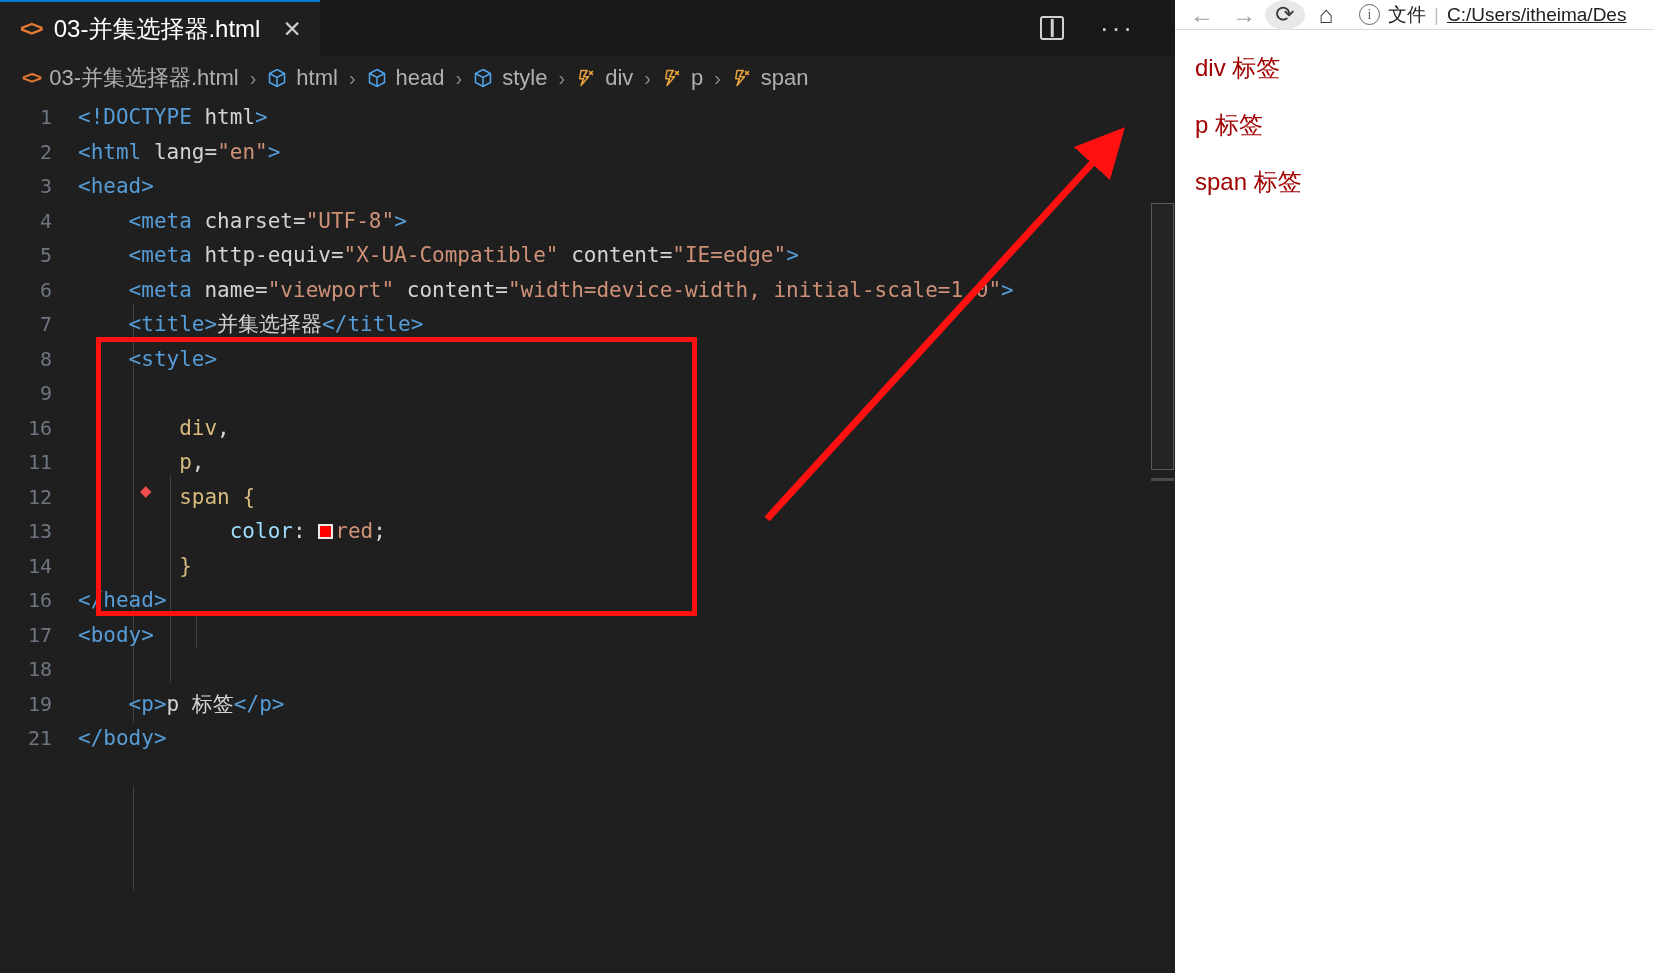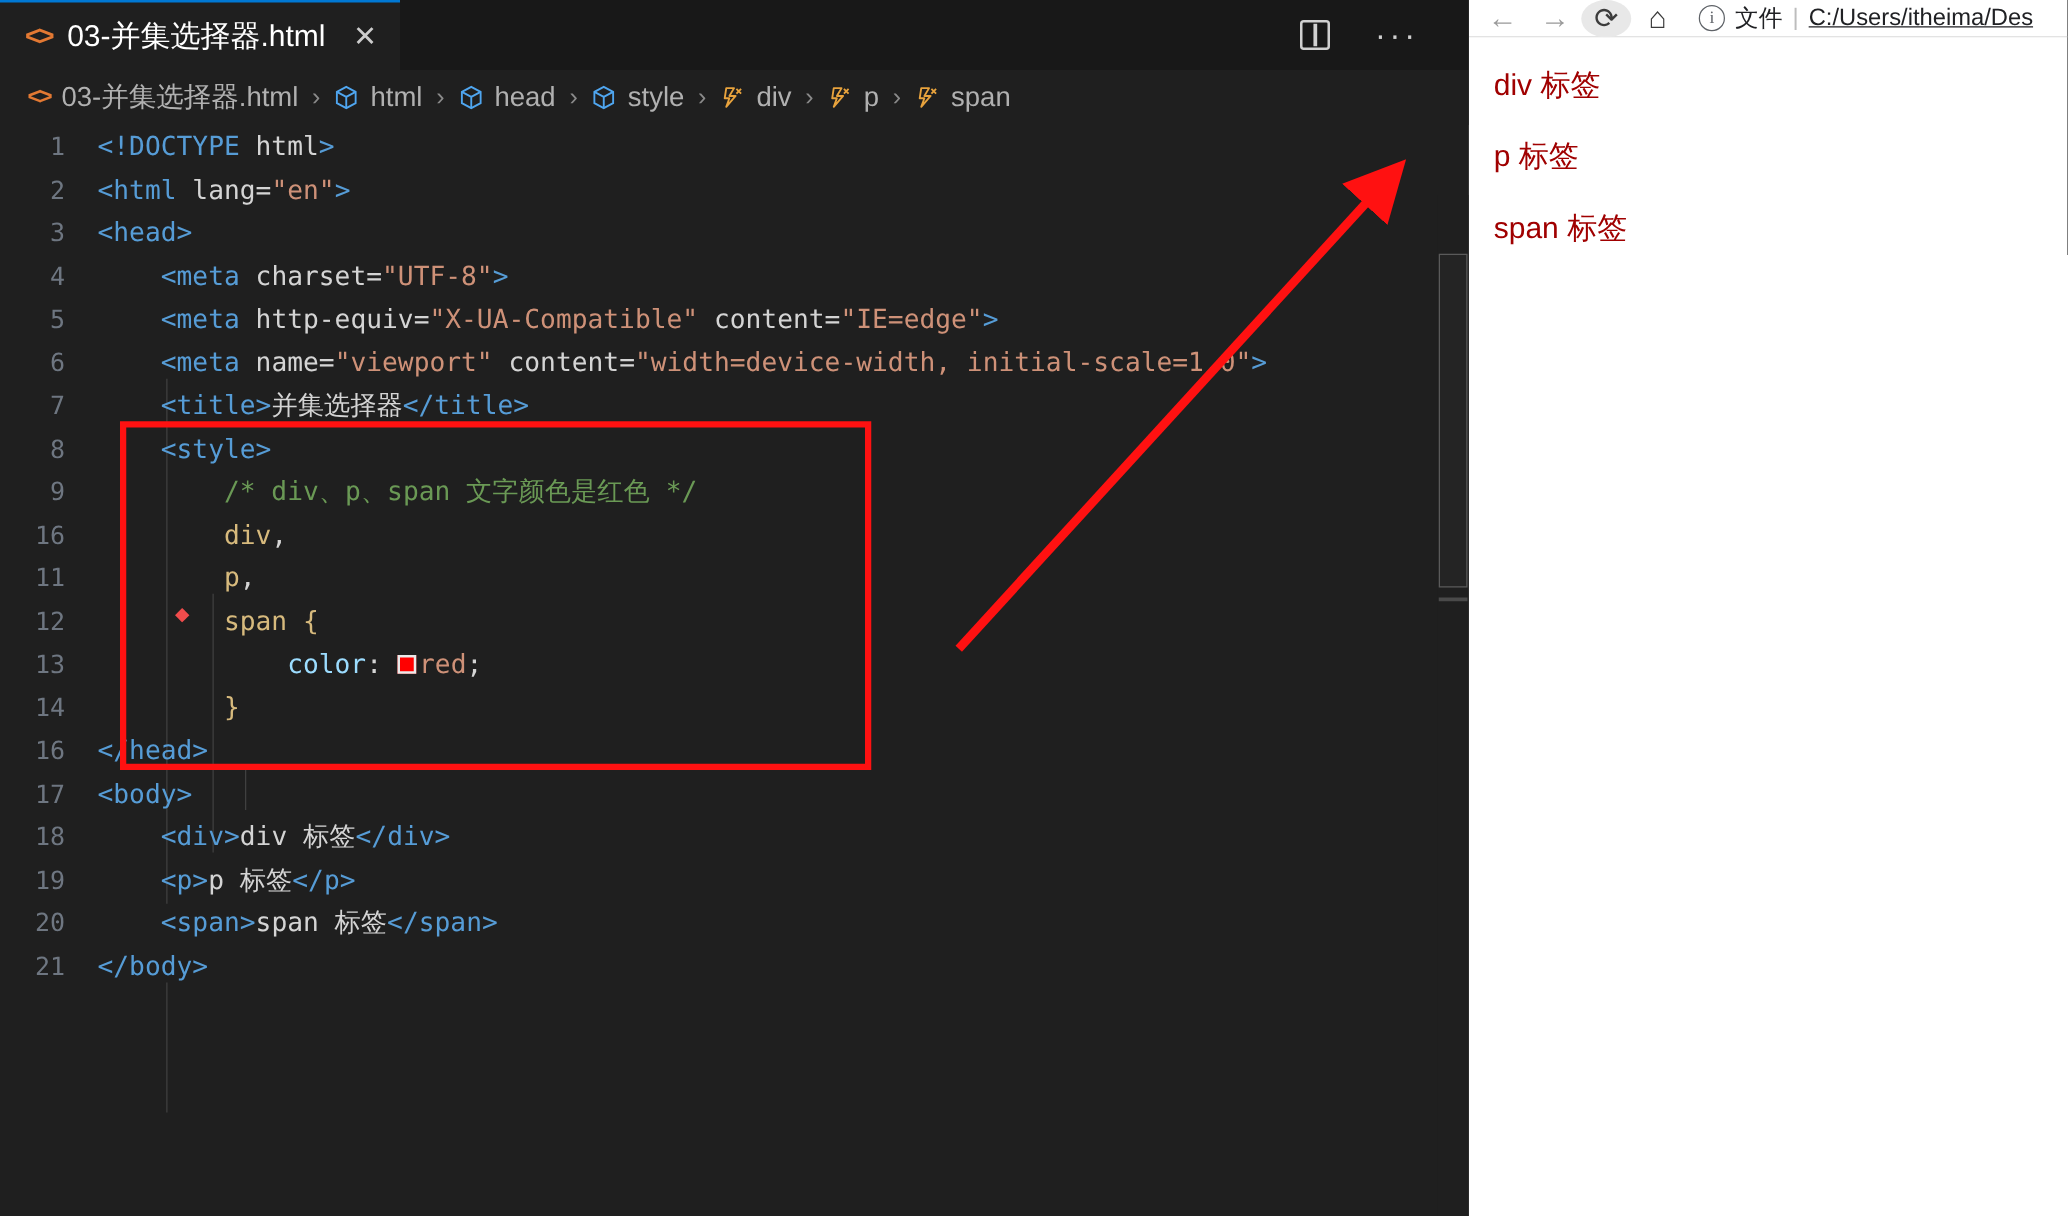--- a/index.html
+++ b/index.html
@@ -197,42 +197,41 @@
       <div class="line"><span class="ln">4</span><span class="code">    <span class="tg">&lt;</span><span class="tg">meta</span> <span class="txt">charset</span><span class="txt">=</span><span class="str">"UTF-8"</span><span class="tg">&gt;</span></span></div>
 
       <div class="line"><span class="ln">5</span><span class="code">    <span class="tg">&lt;</span><span class="tg">meta</span> <span class="txt">http-equiv</span><span class="txt">=</span><span class="str">"X-UA-Compatible"</span> <span class="txt">content</span><span class="txt">=</span><span class="str">"IE=edge"</span><span class="tg">&gt;</span></span></div>
 
       <div class="line"><span class="ln">6</span><span class="code">    <span class="tg">&lt;</span><span class="tg">meta</span> <span class="txt">name</span><span class="txt">=</span><span class="str">"viewport"</span> <span class="txt">content</span><span class="txt">=</span><span class="str">"width=device-width, initial-scale=1.0"</span><span class="tg">&gt;</span></span></div>
 
       <div class="line"><span class="ln">7</span><span class="code">    <span class="tg">&lt;</span><span class="tg">title</span><span class="tg">&gt;</span><span class="txt">并集选择器</span><span class="tg">&lt;/</span><span class="tg">title</span><span class="tg">&gt;</span></span></div>
 
       <div class="line"><span class="ln">8</span><span class="code">    <span class="tg">&lt;</span><span class="tg">style</span><span class="tg">&gt;</span></span></div>
 
-      <div class="line"><span class="ln">9</span><span class="code">        <span class="cmt">/* div、p、span 文字颜色是红色 */</span></span></div>
+      <div class="line"><span class="ln">9</span></div>
 
       <div class="line"><span class="ln">16</span><span class="code">        <span class="sel">div</span><span class="txt">,</span></span></div>
 
       <div class="line"><span class="ln">11</span><span class="code">        <span class="sel">p</span><span class="txt">,</span></span></div>
 
       <div class="line"><span class="ln">12</span><span class="code">        <span class="sel">span</span> <span class="brc">{</span></span></div>
 
       <div class="line"><span class="ln">13</span><span class="code">            <span class="prp">color</span><span class="txt">: </span><span class="swatch"></span><span class="val">red</span><span class="txt">;</span></span></div>
 
       <div class="line"><span class="ln">14</span><span class="code">        <span class="brc">}</span></span></div>
 
 
       <div class="line"><span class="ln">16</span><span class="code"><span class="tg">&lt;/</span><span class="tg">head</span><span class="tg">&gt;</span></span></div>
 
       <div class="line"><span class="ln">17</span><span class="code"><span class="tg">&lt;</span><span class="tg">body</span><span class="tg">&gt;</span></span></div>
 
-      <div class="line"><span class="ln">18</span><span class="code">    <span class="tg">&lt;</span><span class="tg">div</span><span class="tg">&gt;</span><span class="txt">div 标签</span><span class="tg">&lt;/</span><span class="tg">div</span><span class="tg">&gt;</span></span></div>
+      <div class="line"><span class="ln">18</span></div>
 
       <div class="line"><span class="ln">19</span><span class="code">    <span class="tg">&lt;</span><span class="tg">p</span><span class="tg">&gt;</span><span class="txt">p 标签</span><span class="tg">&lt;/</span><span class="tg">p</span><span class="tg">&gt;</span></span></div>
 
-      <div class="line"><span class="ln">20</span><span class="code">    <span class="tg">&lt;</span><span class="tg">span</span><span class="tg">&gt;</span><span class="txt">span 标签</span><span class="tg">&lt;/</span><span class="tg">span</span><span class="tg">&gt;</span></span></div>
 
       <div class="line"><span class="ln">21</span><span class="code"><span class="tg">&lt;/</span><span class="tg">body</span><span class="tg">&gt;</span></span></div>
 
 
       <div class="fold-marker" style="left:140px; top:382px;">◆</div>
 
       <div class="scroll-gutter">
         <div class="scroll-thumb"></div>
         <div class="scroll-thumb2"></div>
       </div>

